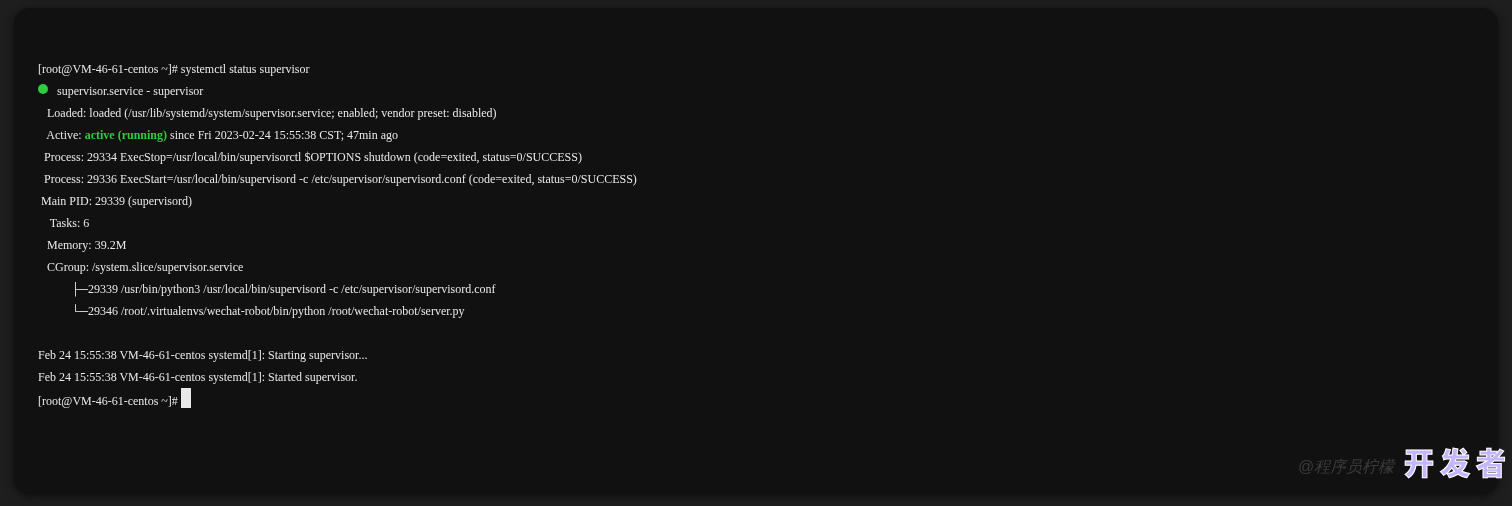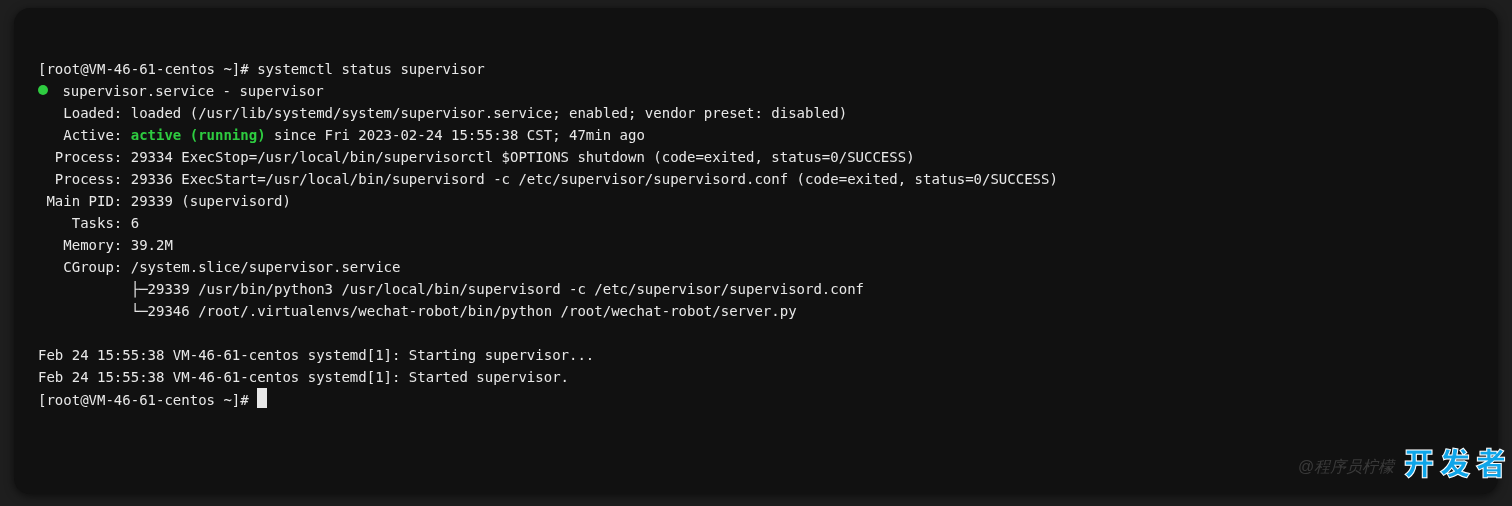--- a/index.html
+++ b/index.html
@@ -16,24 +16,25 @@
     left: 14px;
     top: 8px;
     width: 1484px;
     height: 486px;
     background: #111111;
     border-radius: 16px;
     box-shadow: 0 2px 10px rgba(0,0,0,0.6);
     padding: 28px 24px;
     box-sizing: border-box;
     color: #e8e8e8;
-    font-size: 14px;
+    font-size: 12px;
     line-height: 22px;
     white-space: pre;
     overflow: hidden;
+    font-family: Liberation Serif, serif;
   }
   .dot {
     display: inline-block;
     width: 10px;
     height: 10px;
     border-radius: 50%;
     background: #2ecc40;
     position: relative;
     top: -1px;
     margin-right: 6px;
@@ -60,21 +61,21 @@
     right: 0;
     bottom: 0;
     width: 170px;
     height: 60px;
     pointer-events: none;
   }
   .logo .cn {
     font-family: "SimHei", "Noto Sans CJK SC", sans-serif;
     font-size: 30px;
     font-weight: 900;
-    color: #0ea5e9;
+    color: #c4b5fd;
     letter-spacing: 6px;
     text-align: right;
     line-height: 30px;
     -webkit-text-stroke: 1px #fff;
   }
   .logo .en {
     font-family: Arial, sans-serif;
     font-size: 26px;
     font-weight: 900;
     color: #0a5bd3;

